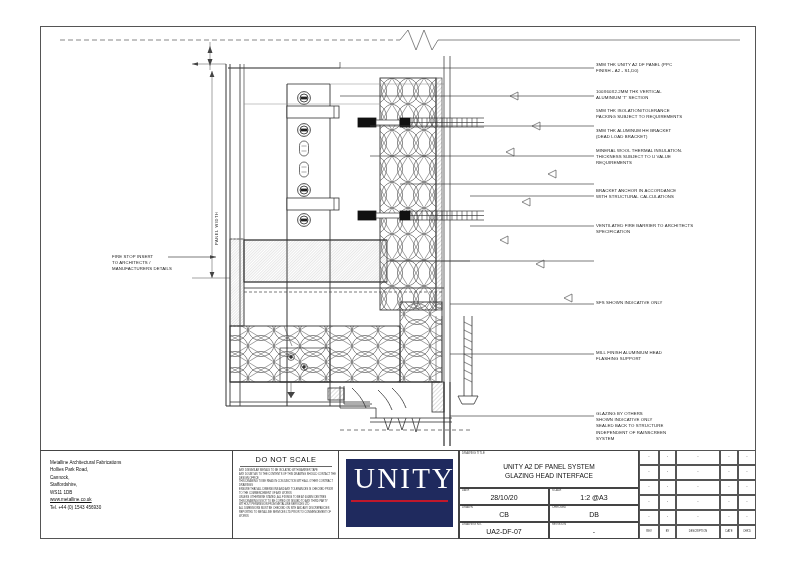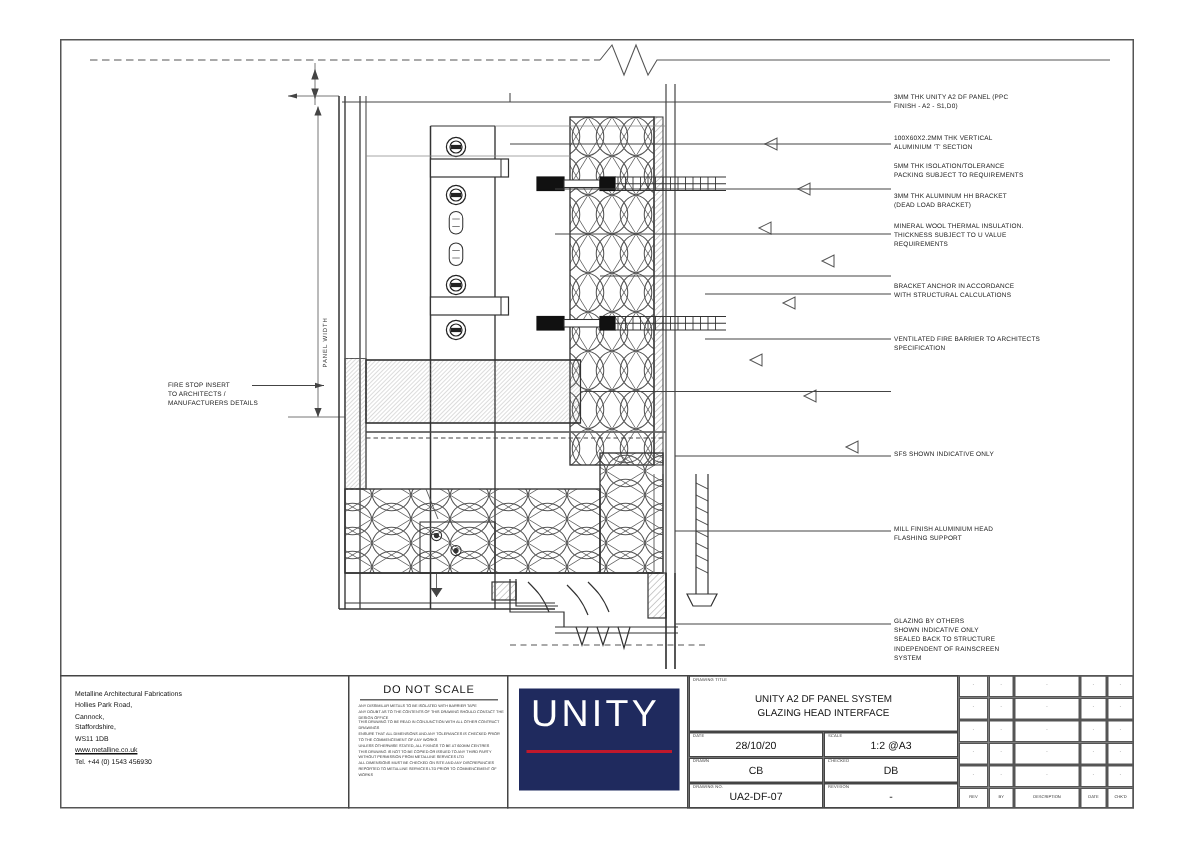--- a/index.html
+++ b/index.html
@@ -19,21 +19,21 @@
   .tb-lbl{position:absolute;font-size:2.7px;letter-spacing:.15px;color:#333;text-transform:uppercase;}
   .tb-val{position:absolute;text-align:center;font-size:7px;color:#111;}
 
   .addr{position:absolute;left:50px;top:459px;font-size:4.6px;line-height:1.62;color:#111;}
 
   .dns-title{position:absolute;text-align:center;font-size:7.4px;letter-spacing:.5px;color:#111;}
   .dns-body{position:absolute;font-size:2.55px;line-height:1.5;color:#333;text-transform:uppercase;white-space:pre-line;}
 
   
   .logo-box{position:absolute;background:#1f2a5e;}
-  .logo-word{position:absolute;color:#fff;font-size:25px;letter-spacing:2.2px;font-family:Liberation Sans, sans-serif;}
+  .logo-word{position:absolute;color:#fff;font-size:29px;letter-spacing:2.2px;font-family:Liberation Serif, serif;}
   .logo-rule{position:absolute;background:#c0182b;}
   .logo-sub{position:absolute;color:#fff;font-size:7.6px;letter-spacing:.1px;}
 
   
   .rev-cell{position:absolute;box-sizing:border-box;border:.7px solid #555;font-size:2.7px;color:#333;text-align:center;line-height:1.1;text-transform:uppercase;display:flex;align-items:center;justify-content:center;}
 
   .dimlabel{position:absolute;font-size:4px;letter-spacing:.6px;color:#333;transform:rotate(-90deg);transform-origin:0 0;white-space:nowrap;}
 </style>
 </head>
 <body>

